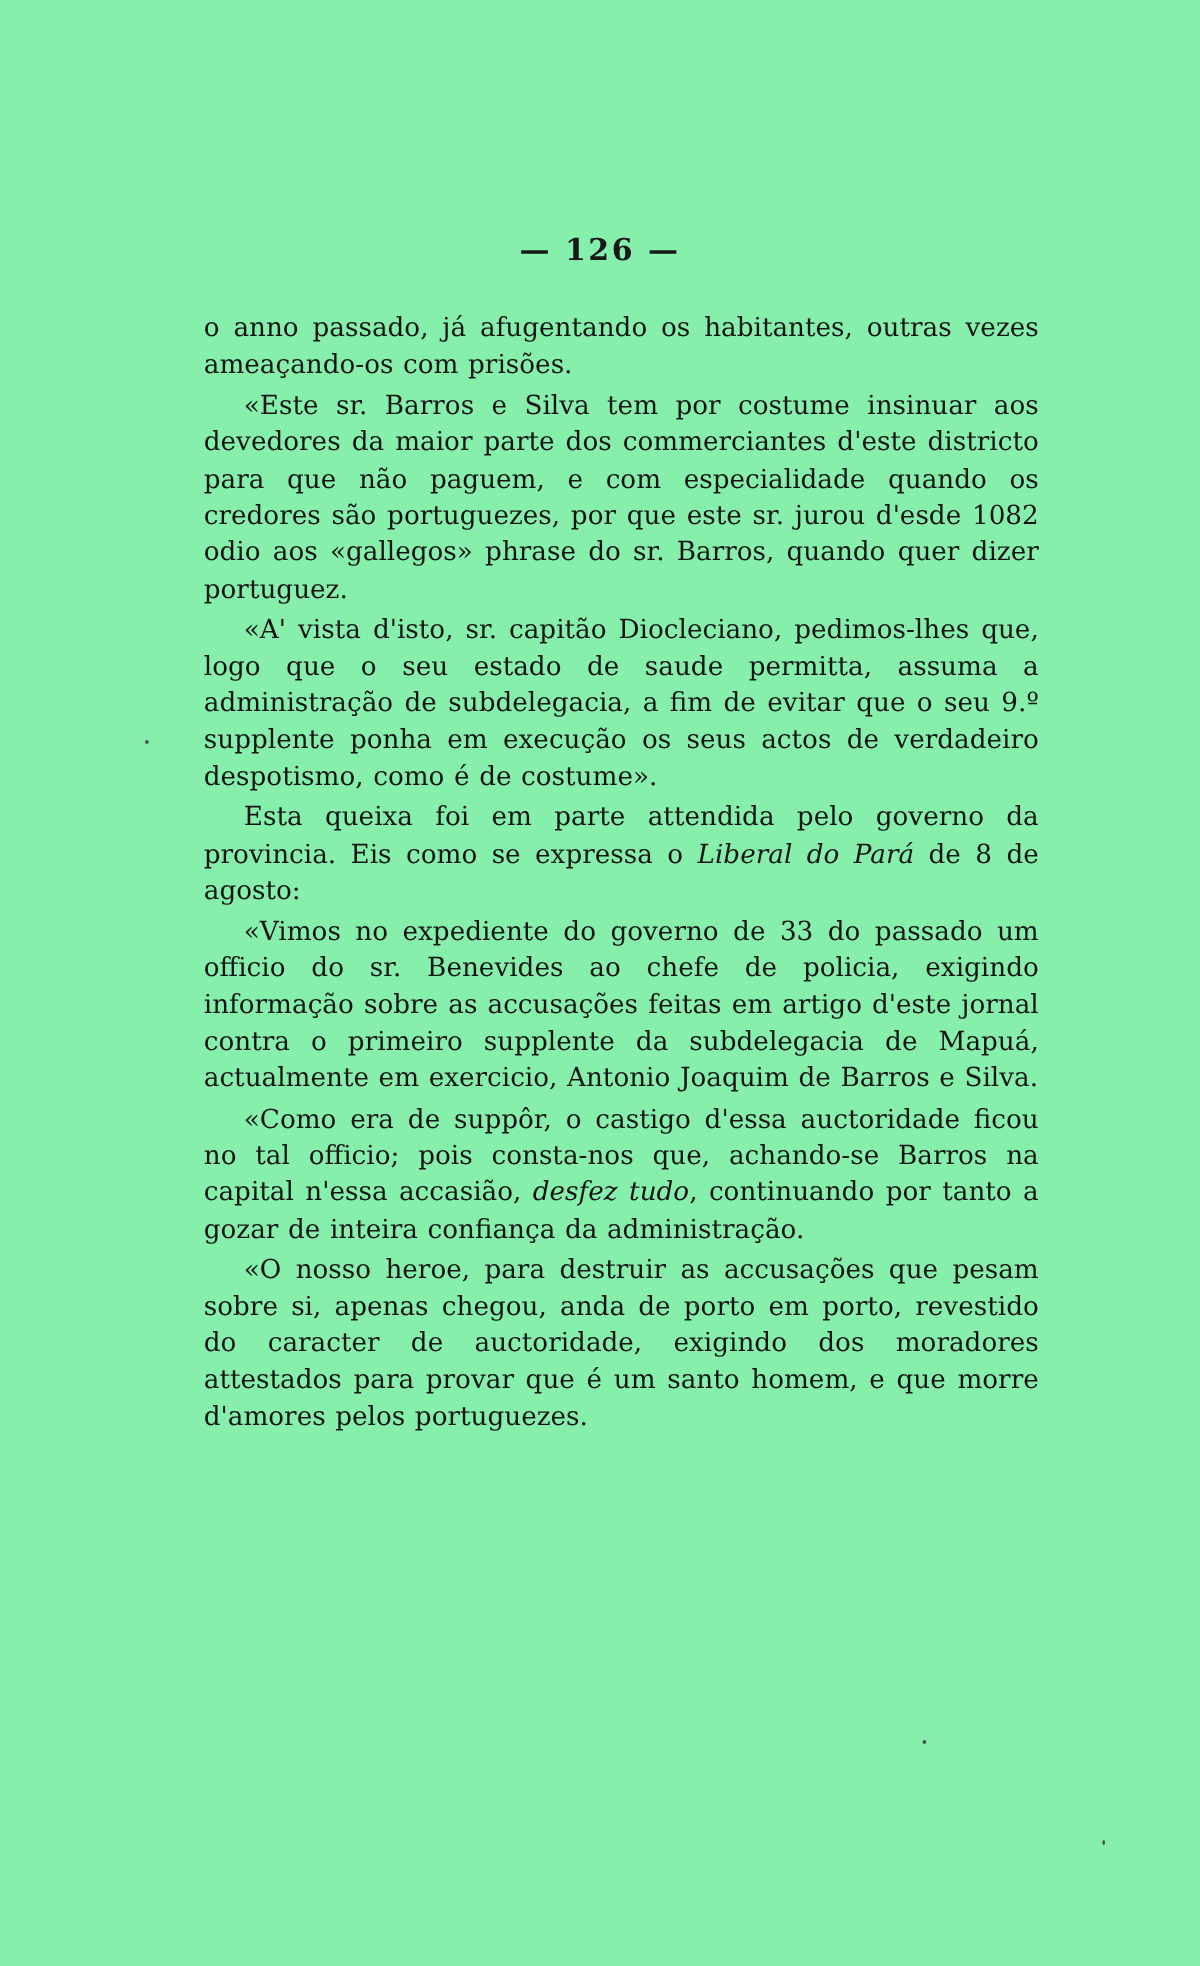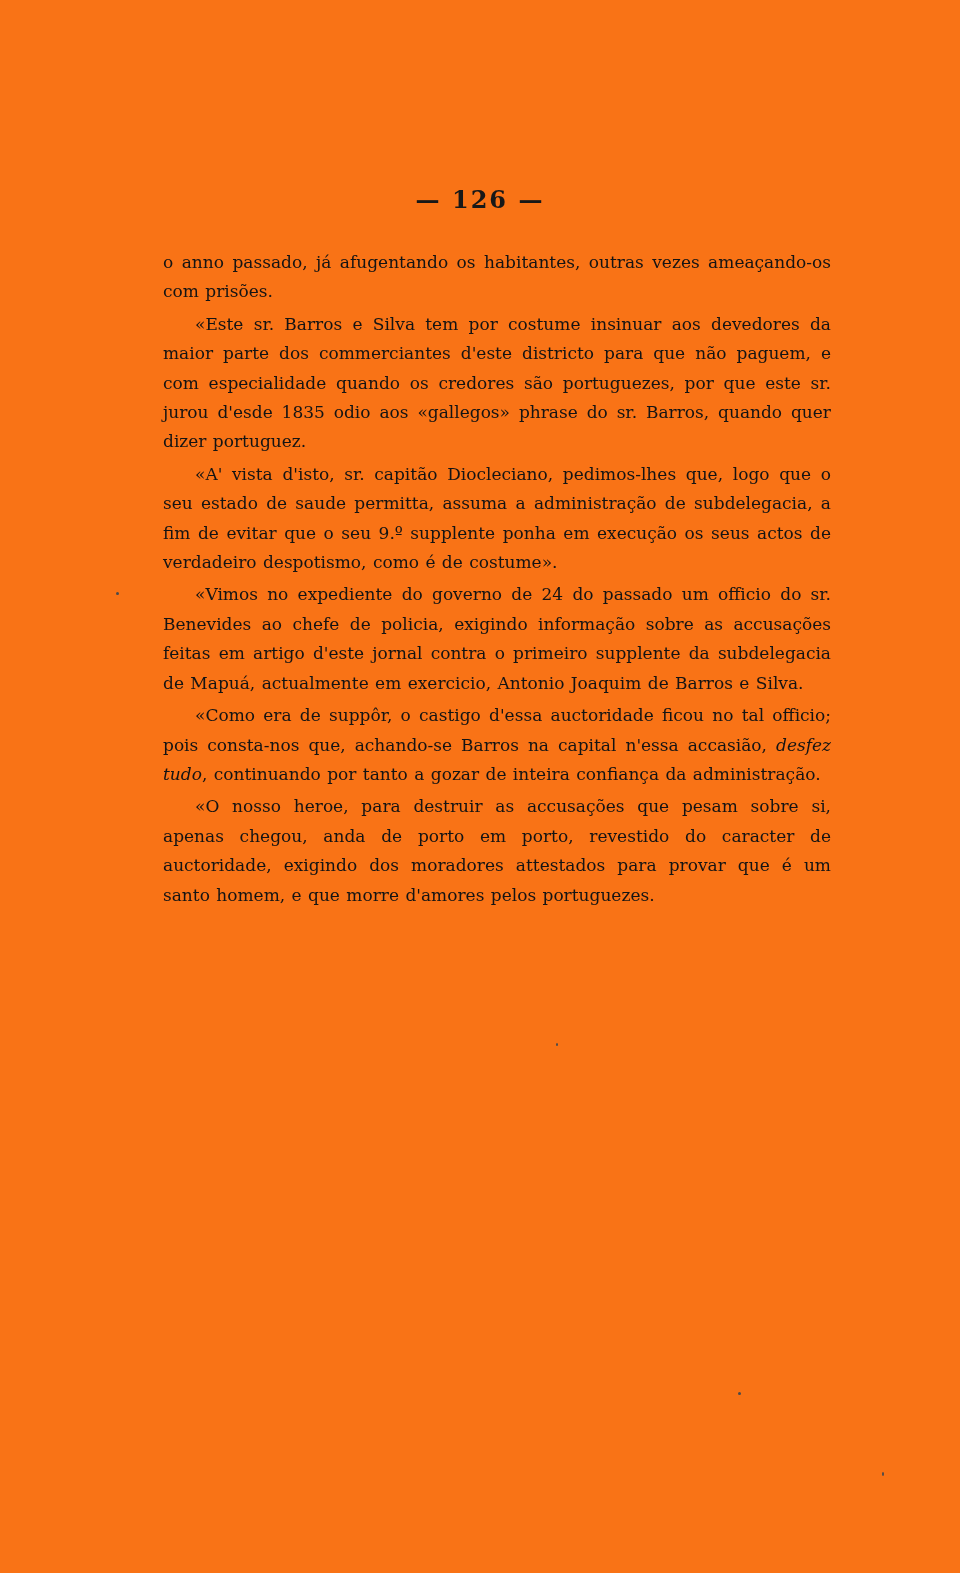--- a/index.html
+++ b/index.html
@@ -4,41 +4,41 @@
 <style>
   html, body {
     margin: 0;
     padding: 0;
     background: #ffffff;
   }
   .page {
     position: relative;
     width: 960px;
     height: 1573px;
-    background: #f97316;
+    background: #86efac;
     font-family: "DejaVu Serif", "Liberation Serif", serif;
     color: #141414;
     overflow: hidden;
     box-sizing: border-box;
   }
   .page-header {
     padding-top: 185px;
     text-align: center;
     font-size: 24px;
     font-weight: bold;
     letter-spacing: 2px;
     color: #181818;
   }
   .text-block {
     margin: 34px 0 0 163px;
     width: 668px;
   }
   .para {
     margin: 0 0 3px 0;
-    font-size: 17px;
+    font-size: 21px;
     line-height: 29.4px;
     text-align: justify;
     text-indent: 32px;
     word-spacing: 1px;
   }
   .para.no-indent {
     text-indent: 0;
   }
   .it {
     font-style: italic;
@@ -57,26 +57,27 @@
 <body>
 
 <div class="page">
 
   <div class="page-header">— 126 —</div>
 
   <div class="text-block">
 
     <p class="para no-indent"><span>o anno passado, já afugentando os habitantes, outras vezes ameaçando-os com prisões.</span></p>
 
-    <p class="para"><span>«Este sr. Barros e Silva tem por costume insinuar aos devedores da maior parte dos commerciantes d'este districto para que não paguem, e com especialidade quando os credores são portuguezes, por que este sr. jurou d'esde 1835 odio aos «gallegos» phrase do sr. Barros, quando quer dizer portuguez.</span></p>
+    <p class="para"><span>«Este sr. Barros e Silva tem por costume insinuar aos devedores da maior parte dos commerciantes d'este districto para que não paguem, e com especialidade quando os credores são portuguezes, por que este sr. jurou d'esde 1082 odio aos «gallegos» phrase do sr. Barros, quando quer dizer portuguez.</span></p>
 
     <p class="para"><span>«A' vista d'isto, sr. capitão Diocleciano, pedimos-lhes que, logo que o seu estado de saude permitta, assuma a administração de subdelegacia, a fim de evitar que o seu 9.º supplente ponha em execução os seus actos de verdadeiro despotismo, como é de costume».</span></p>
 
+    <p class="para"><span>Esta queixa foi em parte attendida pelo governo da provincia. Eis como se expressa o </span><span class="it">Liberal do Pará</span><span> de 8 de agosto:</span></p>
 
-    <p class="para"><span>«Vimos no expediente do governo de 24 do passado um officio do sr. Benevides ao chefe de policia, exigindo informação sobre as accusações feitas em artigo d'este jornal contra o primeiro supplente da subdelegacia de Mapuá, actualmente em exercicio, Antonio Joaquim de Barros e Silva.</span></p>
+    <p class="para"><span>«Vimos no expediente do governo de 33 do passado um officio do sr. Benevides ao chefe de policia, exigindo informação sobre as accusações feitas em artigo d'este jornal contra o primeiro supplente da subdelegacia de Mapuá, actualmente em exercicio, Antonio Joaquim de Barros e Silva.</span></p>
 
     <p class="para"><span>«Como era de suppôr, o castigo d'essa auctoridade ficou no tal officio; pois consta-nos que, achando-se Barros na capital n'essa accasião, </span><span class="it">desfez tudo</span><span>, continuando por tanto a gozar de inteira confiança da administração.</span></p>
 
 
     <p class="para"><span>«O nosso heroe, para destruir as accusações que pesam sobre si, apenas chegou, anda de porto em porto, revestido do caracter de auctoridade, exigindo dos moradores attestados para provar que é um santo homem, e que morre d'amores pelos portuguezes.</span></p>
 
   </div>
 
   <div class="speck" id="speck1"></div>
   <div class="speck" id="speck2"></div>

